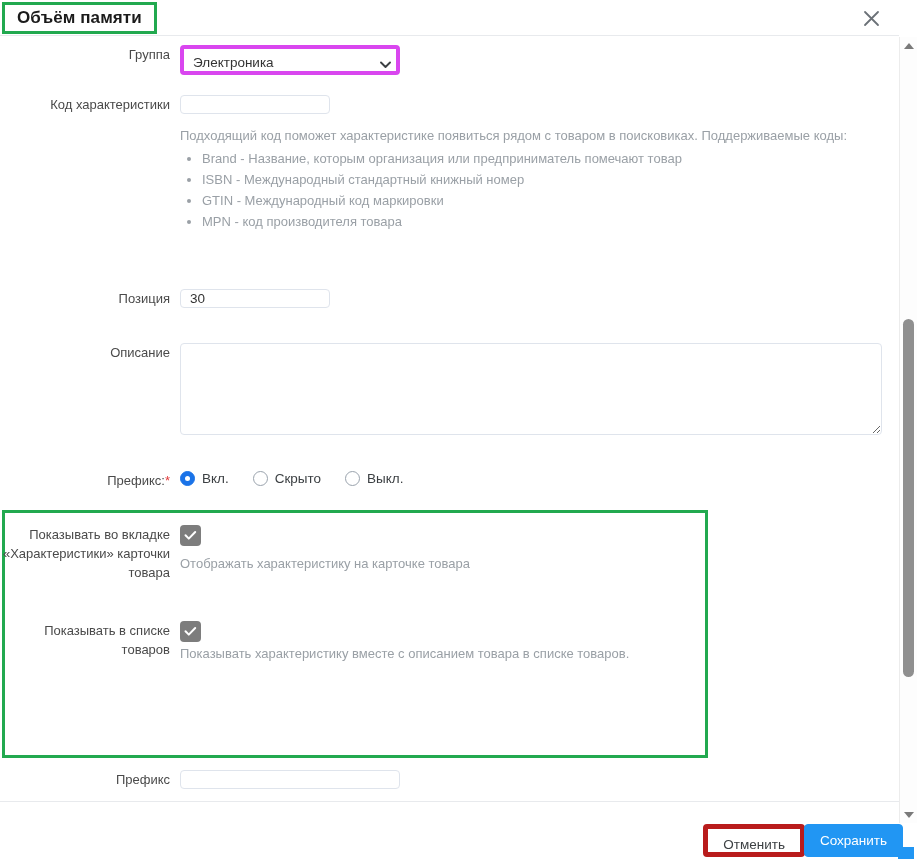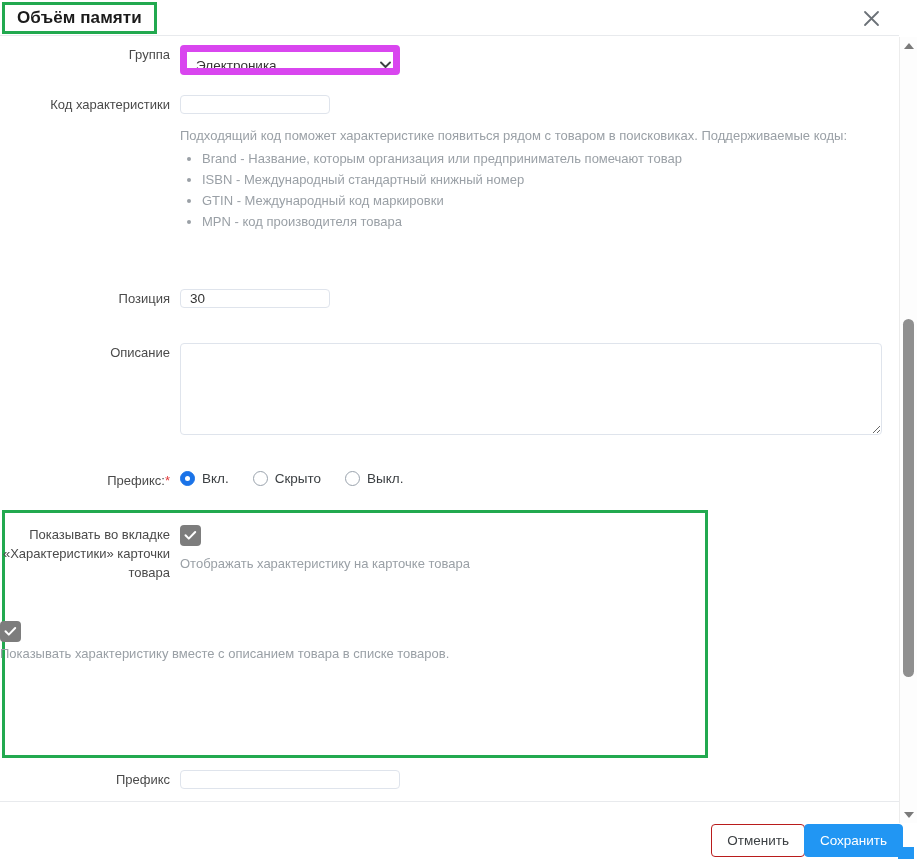--- a/index.html
+++ b/index.html
@@ -88,21 +88,21 @@
     padding: 0 9px;
     line-height: 28px;
     display: block;
     font-family: "Liberation Sans", sans-serif;
     outline: none;
   }
   .sel-wrap { position: relative; width: 220px; }
   .sel {
     width: 220px;
     height: 30px;
-    border: 7px solid #d946ef;
+    border: 4px solid #d946ef;
     border-radius: 4px;
     background: #fff;
     font-size: 13.5px;
     color: #333;
     padding: 0 28px 0 9px;
     line-height: 28px;
     -webkit-appearance: none; appearance: none;
     font-family: "Liberation Sans", sans-serif;
     outline: none;
   }
@@ -196,21 +196,21 @@
     height: 33px;
     border-radius: 4px;
     font-size: 13.5px;
     font-family: "Liberation Sans", sans-serif;
     cursor: pointer;
     padding: 0 15px;
     line-height: 31px;
   }
   .btn-cancel {
     right: 112px; top: 22px;
-    border: 1px solid #b91c1c;
+    border: 5px solid #b91c1c;
     background: #fff;
     color: #3c4043;
   }
   .btn-save {
     right: 14px; top: 22px;
     border: 1px solid #2196f3;
     background: #2196f3;
     color: #fff;
   }
 
@@ -343,20 +343,21 @@
         <div class="cb">
           <svg width="13" height="11" viewBox="0 0 13 11" aria-hidden="true">
             <path d="M1.5,5.3 L4.8,8.6 L11.2,2" stroke="#ffffff" stroke-width="2" fill="none" stroke-linecap="round" stroke-linejoin="round"></path>
           </svg>
         </div>
         <div class="help" style="margin-top:8px;">Отображать характеристику на карточке товара</div>
       </div>
     </div>
 
     <div class="form-row" style="top:584px;">
+      <div class="lbl">Показывать в списке товаров</div>
       <div class="ctrl">
         <div class="cb">
           <svg width="13" height="11" viewBox="0 0 13 11" aria-hidden="true">
             <path d="M1.5,5.3 L4.8,8.6 L11.2,2" stroke="#ffffff" stroke-width="2" fill="none" stroke-linecap="round" stroke-linejoin="round"></path>
           </svg>
         </div>
         <div class="help" style="margin-top:2px;">Показывать характеристику вместе с описанием товара в списке товаров.</div>
       </div>
     </div>
 

